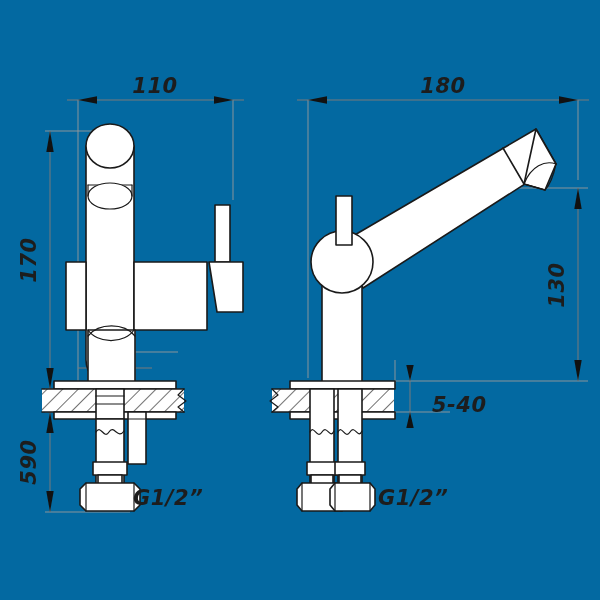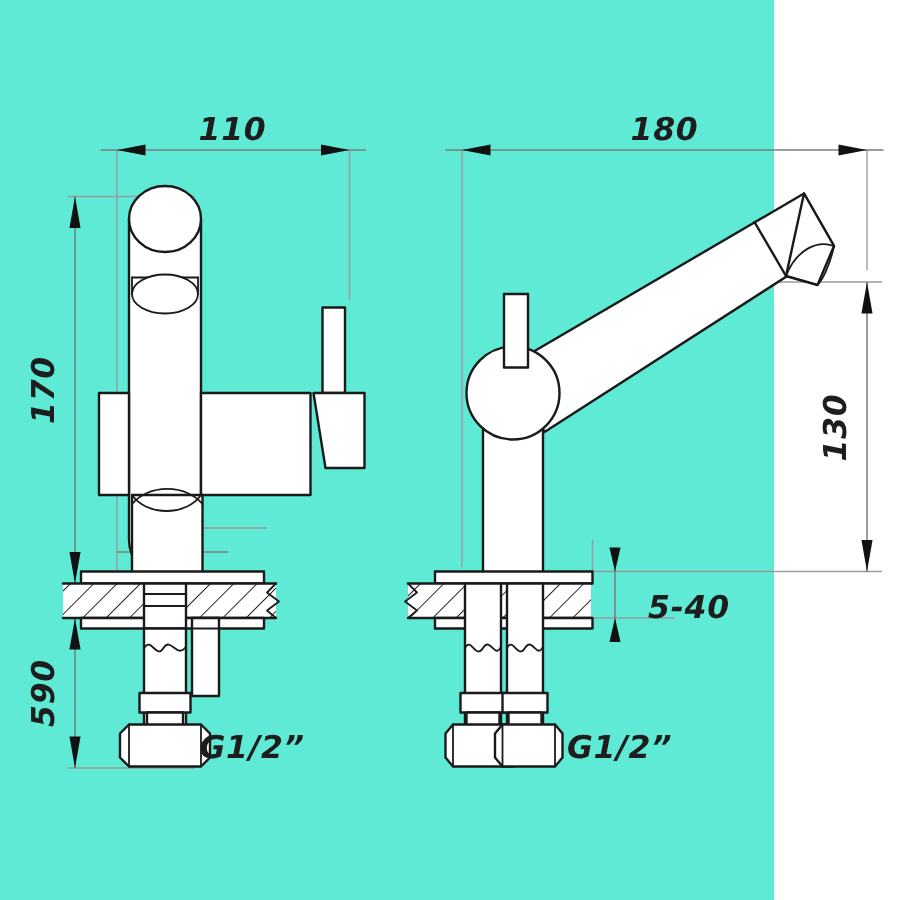--- a/index.html
+++ b/index.html
@@ -1,20 +1,20 @@
 <!DOCTYPE html>
 <html><head>
 <meta charset="utf-8">
 <style>
   html,body{margin:0;padding:0;background:#ffffff;}
   body{
     width:600px;height:600px;overflow:hidden;
     font-family:"DejaVu Sans","Liberation Sans",sans-serif;
   }
-  #sheet{position:relative;width:516px;height:600px;background:#5eead4;}
+  #sheet{position:relative;width:600px;height:600px;background:#0369a1;}
   svg#drawing{display:block;width:600px;height:600px;}
   .obj{fill:none;stroke:#1a1a1a;stroke-width:1.6;stroke-linejoin:round;stroke-linecap:round;}
   .obj-thin{fill:none;stroke:#1a1a1a;stroke-width:1.2;stroke-linejoin:round;stroke-linecap:round;}
   .obj-fillw{fill:#ffffff;stroke:#1a1a1a;stroke-width:1.6;stroke-linejoin:round;}
   .obj-fillw-thin{fill:#ffffff;stroke:#1a1a1a;stroke-width:1.2;stroke-linejoin:round;}
   .dimline{fill:none;stroke:#7b7b7b;stroke-width:1.0;}
   .extline{fill:none;stroke:#9a9a9a;stroke-width:0.9;}
   .arrowhd{fill:#111111;stroke:none;}
   .hatchline{stroke:#1a1a1a;stroke-width:1.25;fill:none;}
   .dimtxt{

